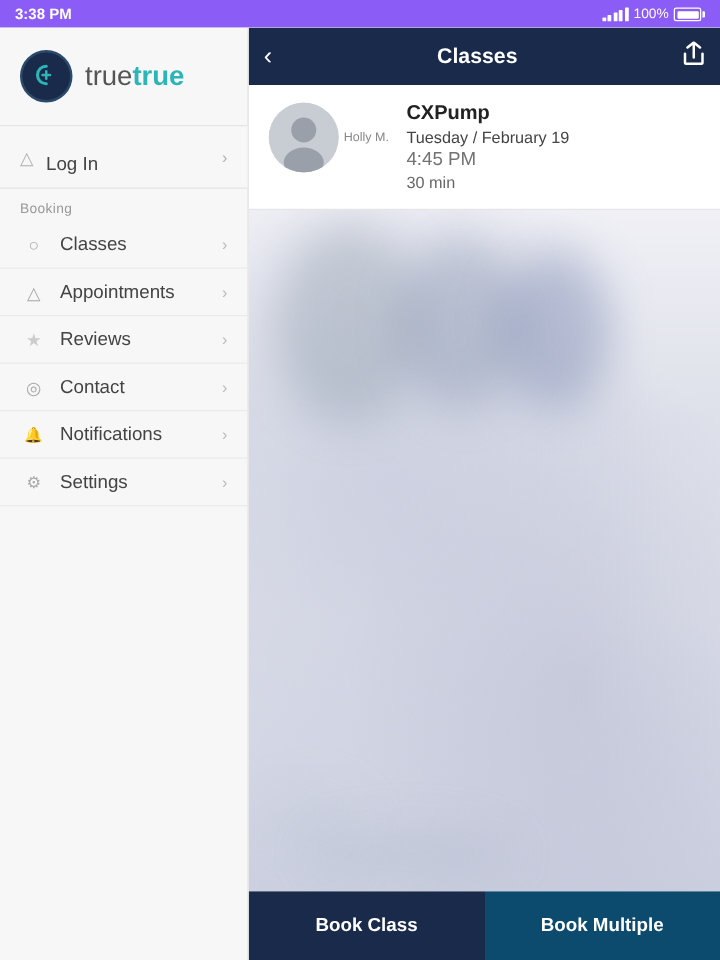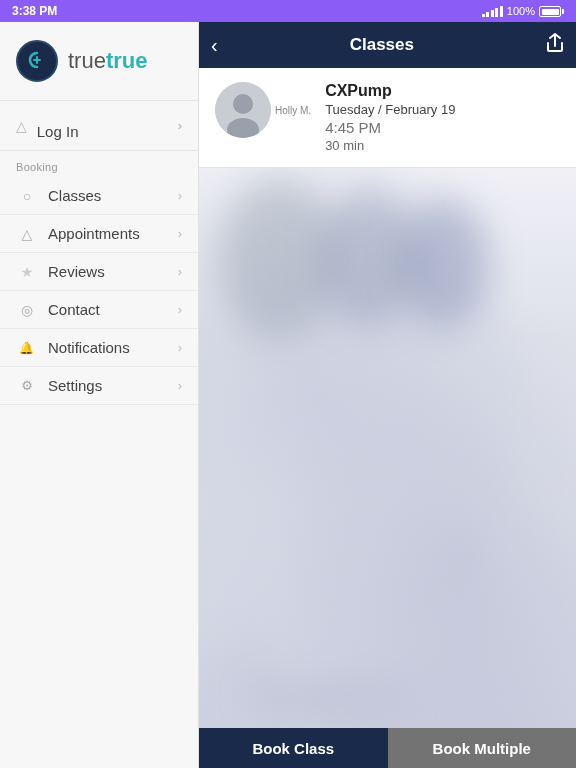--- a/index.html
+++ b/index.html
@@ -252,38 +252,38 @@
     .blur-person {
       position: absolute;
       border-radius: 50%;
       filter: blur(18px);
       opacity: 0.35;
     }
 
     
     .bottom-buttons {
       display: flex;
-      height: 40px;
+      height: 55px;
       flex-shrink: 0;
     }
     .btn-book-class {
       flex: 1;
       background: #1a2a4a;
       color: white;
       border: none;
       font-size: 15px;
       font-weight: 600;
       cursor: pointer;
       display: flex;
       align-items: center;
       justify-content: center;
     }
     .btn-book-multiple {
       flex: 1;
-      background: #737373;
+      background: #0c4a6e;
       color: white;
       border: none;
       font-size: 15px;
       font-weight: 600;
       cursor: pointer;
       display: flex;
       align-items: center;
       justify-content: center;
     }
 

